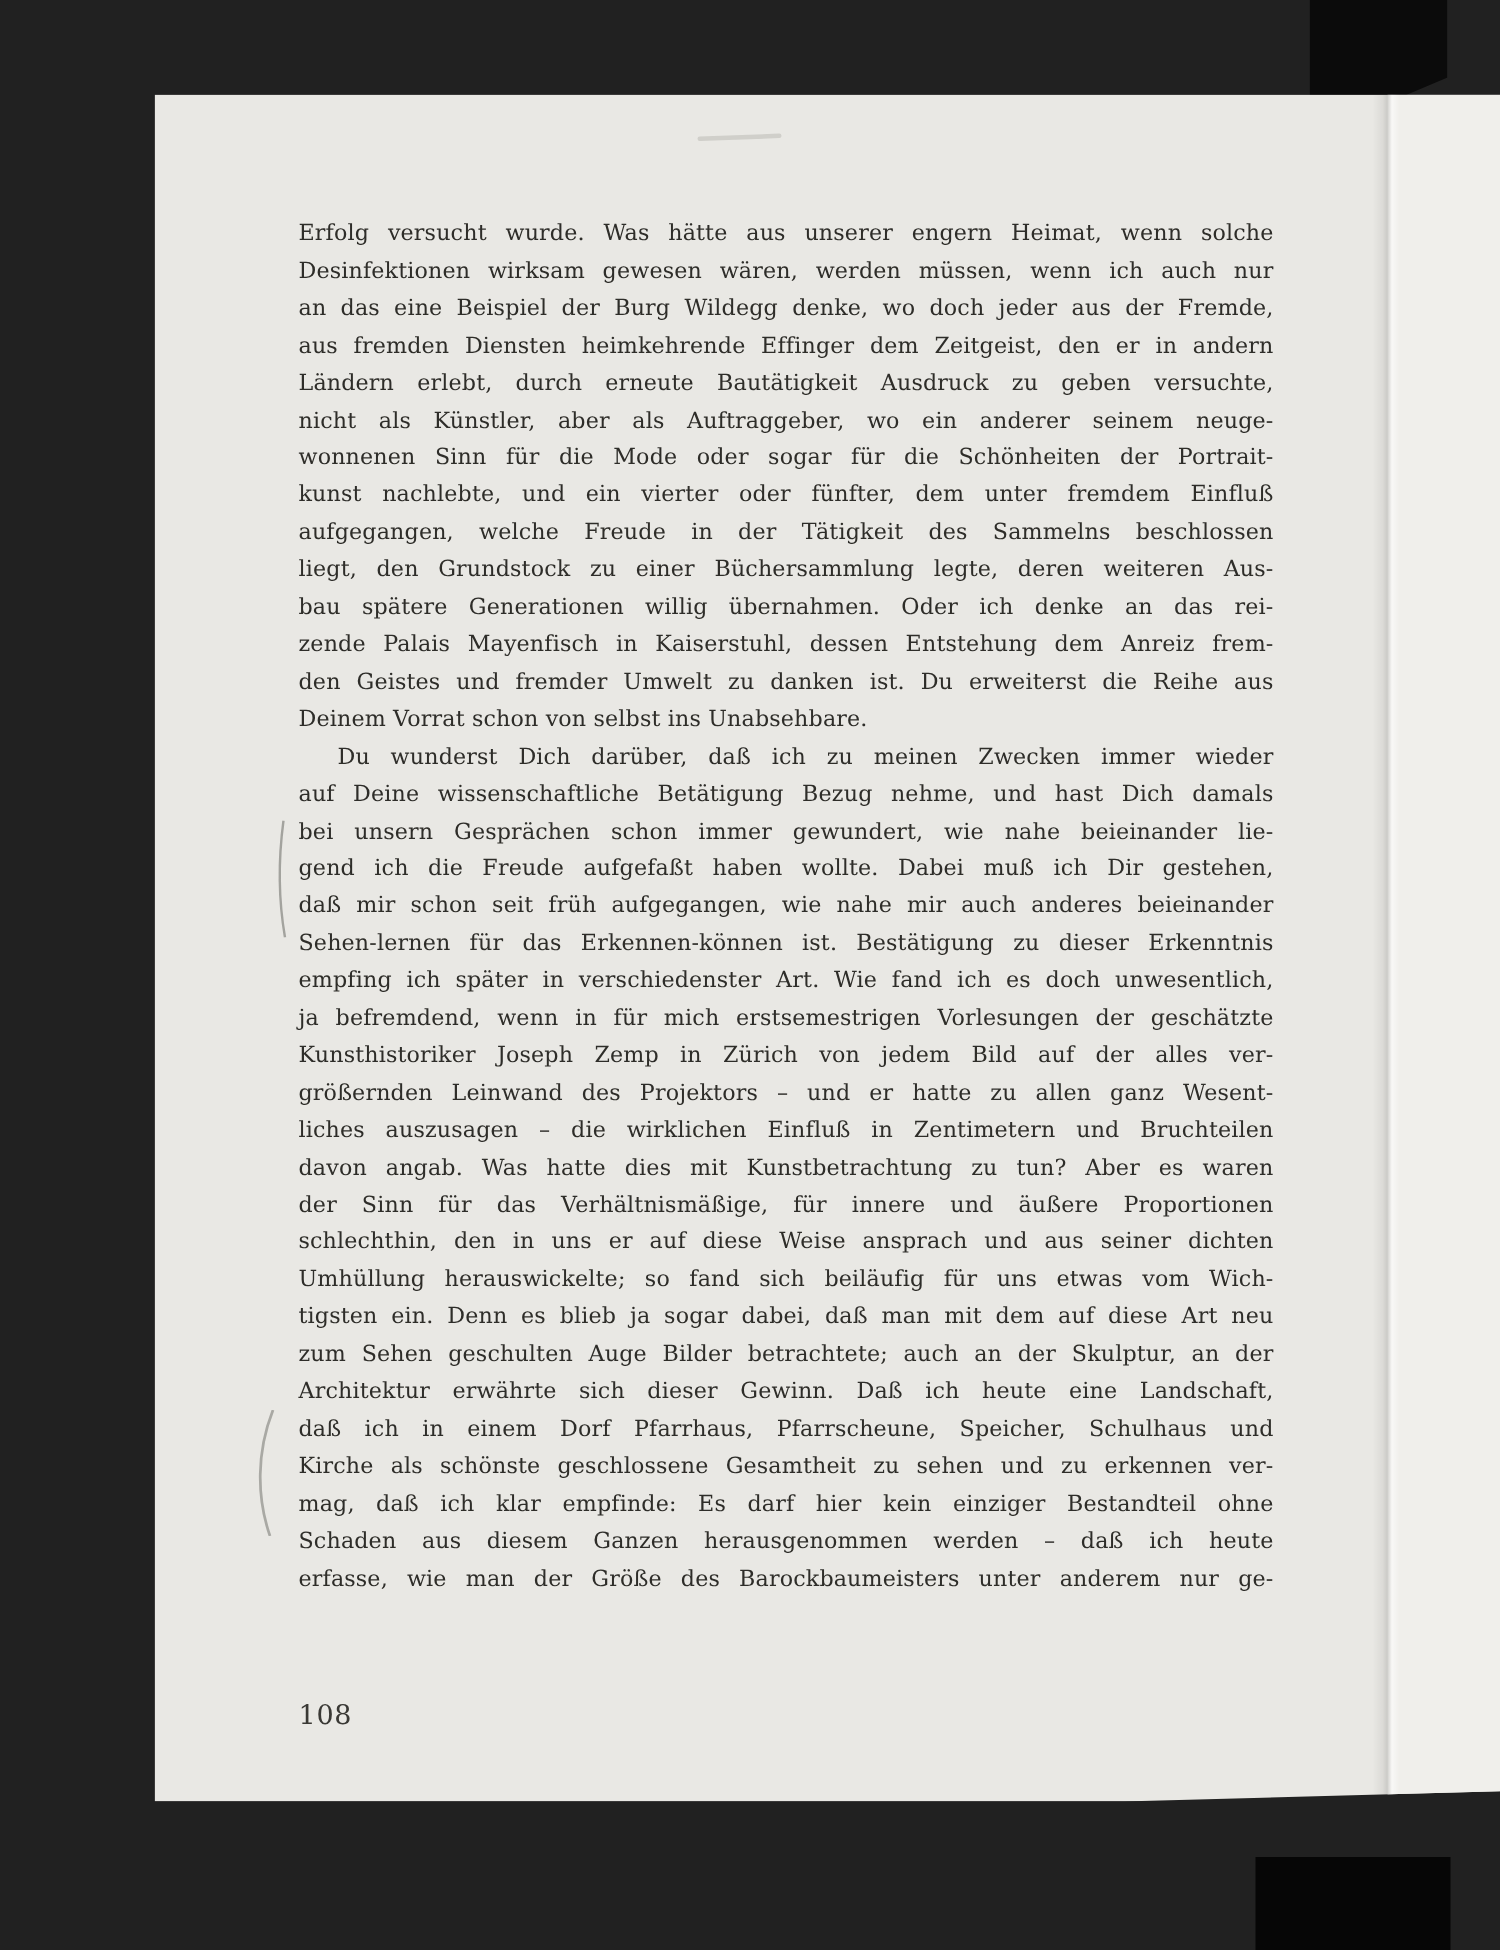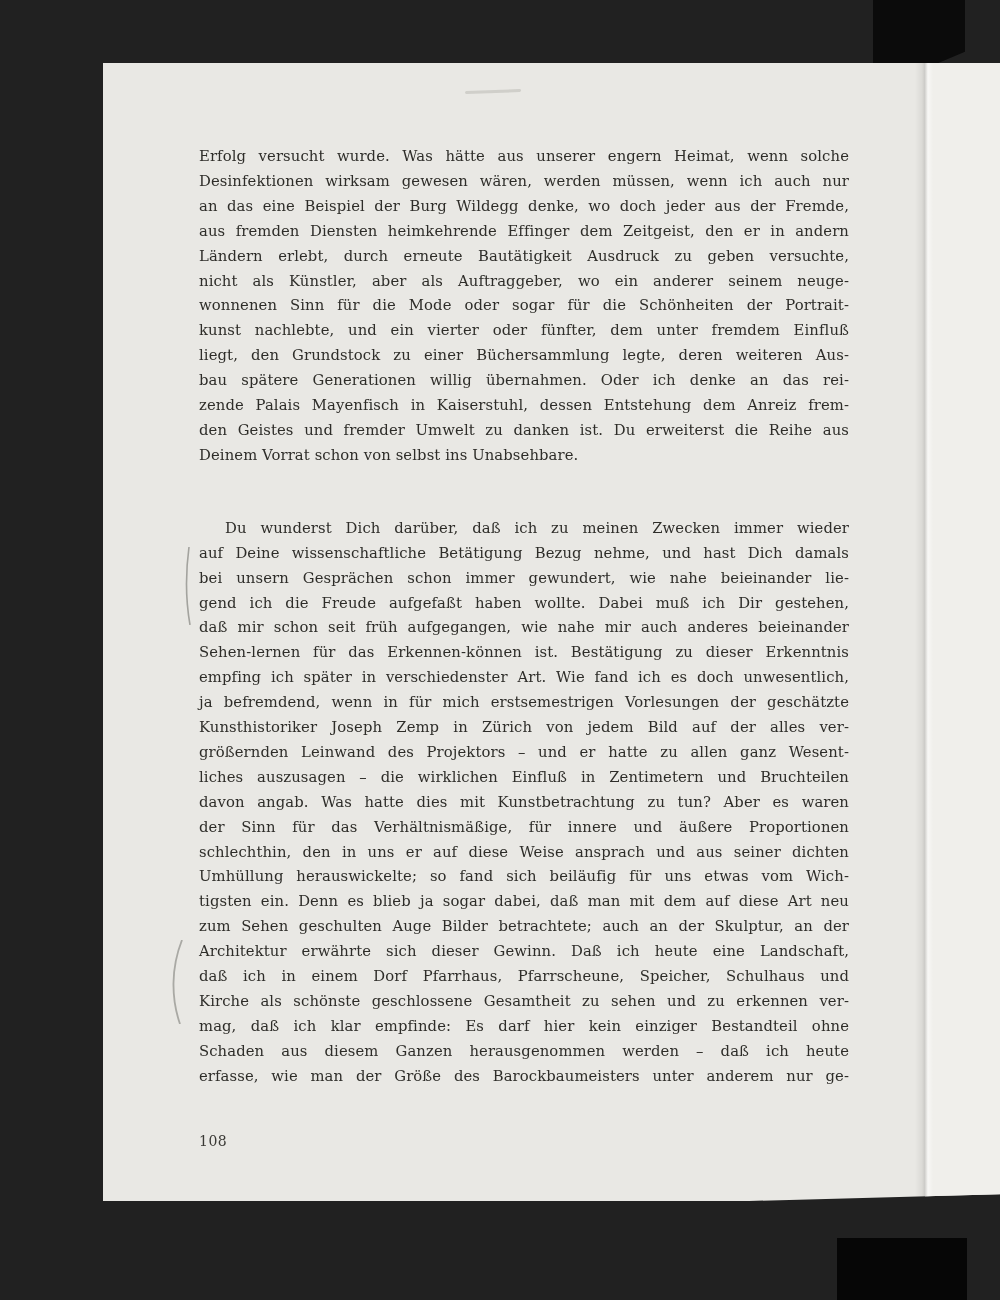--- a/index.html
+++ b/index.html
@@ -64,27 +64,27 @@
     left: 96px;
     top: 81px;
     width: 650px;
     color: #2e2d29;
     font-size: 14.8px;
     line-height: 24.9px;
     letter-spacing: 0.1px;
   }
   .line { text-align: justify; text-align-last: justify; }
   .line.endline { text-align-last: left; }
-  .line.indent { text-indent: 26px; margin-top: 48px; }
+  .line.indent { text-indent: 26px; }
 
   .page-number {
     position: absolute;
     left: 96px;
     top: 1070px;
-    font-size: 14px;
+    font-size: 18px;
     color: #3a3935;
     letter-spacing: 0.5px;
   }
 
   
   .margin-mark { position: absolute; pointer-events: none; }
   .margin-mark.m1 { left: 80px; top: 484px; }
   .margin-mark.m2 { left: 65px; top: 877px; }
 
   
@@ -116,20 +116,21 @@
 
   <div class="text-block" id="text-block">
       <div class="line">Erfolg versucht wurde. Was hätte aus unserer engern Heimat, wenn solche</div>
       <div class="line">Desinfektionen wirksam gewesen wären, werden müssen, wenn ich auch nur</div>
       <div class="line">an das eine Beispiel der Burg Wildegg denke, wo doch jeder aus der Fremde,</div>
       <div class="line">aus fremden Diensten heimkehrende Effinger dem Zeitgeist, den er in andern</div>
       <div class="line">Ländern erlebt, durch erneute Bautätigkeit Ausdruck zu geben versuchte,</div>
       <div class="line">nicht als Künstler, aber als Auftraggeber, wo ein anderer seinem neuge-</div>
       <div class="line">wonnenen Sinn für die Mode oder sogar für die Schönheiten der Portrait-</div>
       <div class="line">kunst nachlebte, und ein vierter oder fünfter, dem unter fremdem Einfluß</div>
+      <div class="line">aufgegangen, welche Freude in der Tätigkeit des Sammelns beschlossen</div>
       <div class="line">liegt, den Grundstock zu einer Büchersammlung legte, deren weiteren Aus-</div>
       <div class="line">bau spätere Generationen willig übernahmen. Oder ich denke an das rei-</div>
       <div class="line">zende Palais Mayenfisch in Kaiserstuhl, dessen Entstehung dem Anreiz frem-</div>
       <div class="line">den Geistes und fremder Umwelt zu danken ist. Du erweiterst die Reihe aus</div>
       <div class="line endline">Deinem Vorrat schon von selbst ins Unabsehbare.</div>
       <div class="line indent">Du wunderst Dich darüber, daß ich zu meinen Zwecken immer wieder</div>
       <div class="line">auf Deine wissenschaftliche Betätigung Bezug nehme, und hast Dich damals</div>
       <div class="line">bei unsern Gesprächen schon immer gewundert, wie nahe beieinander lie-</div>
       <div class="line">gend ich die Freude aufgefaßt haben wollte. Dabei muß ich Dir gestehen,</div>
       <div class="line">daß mir schon seit früh aufgegangen, wie nahe mir auch anderes beieinander</div>

